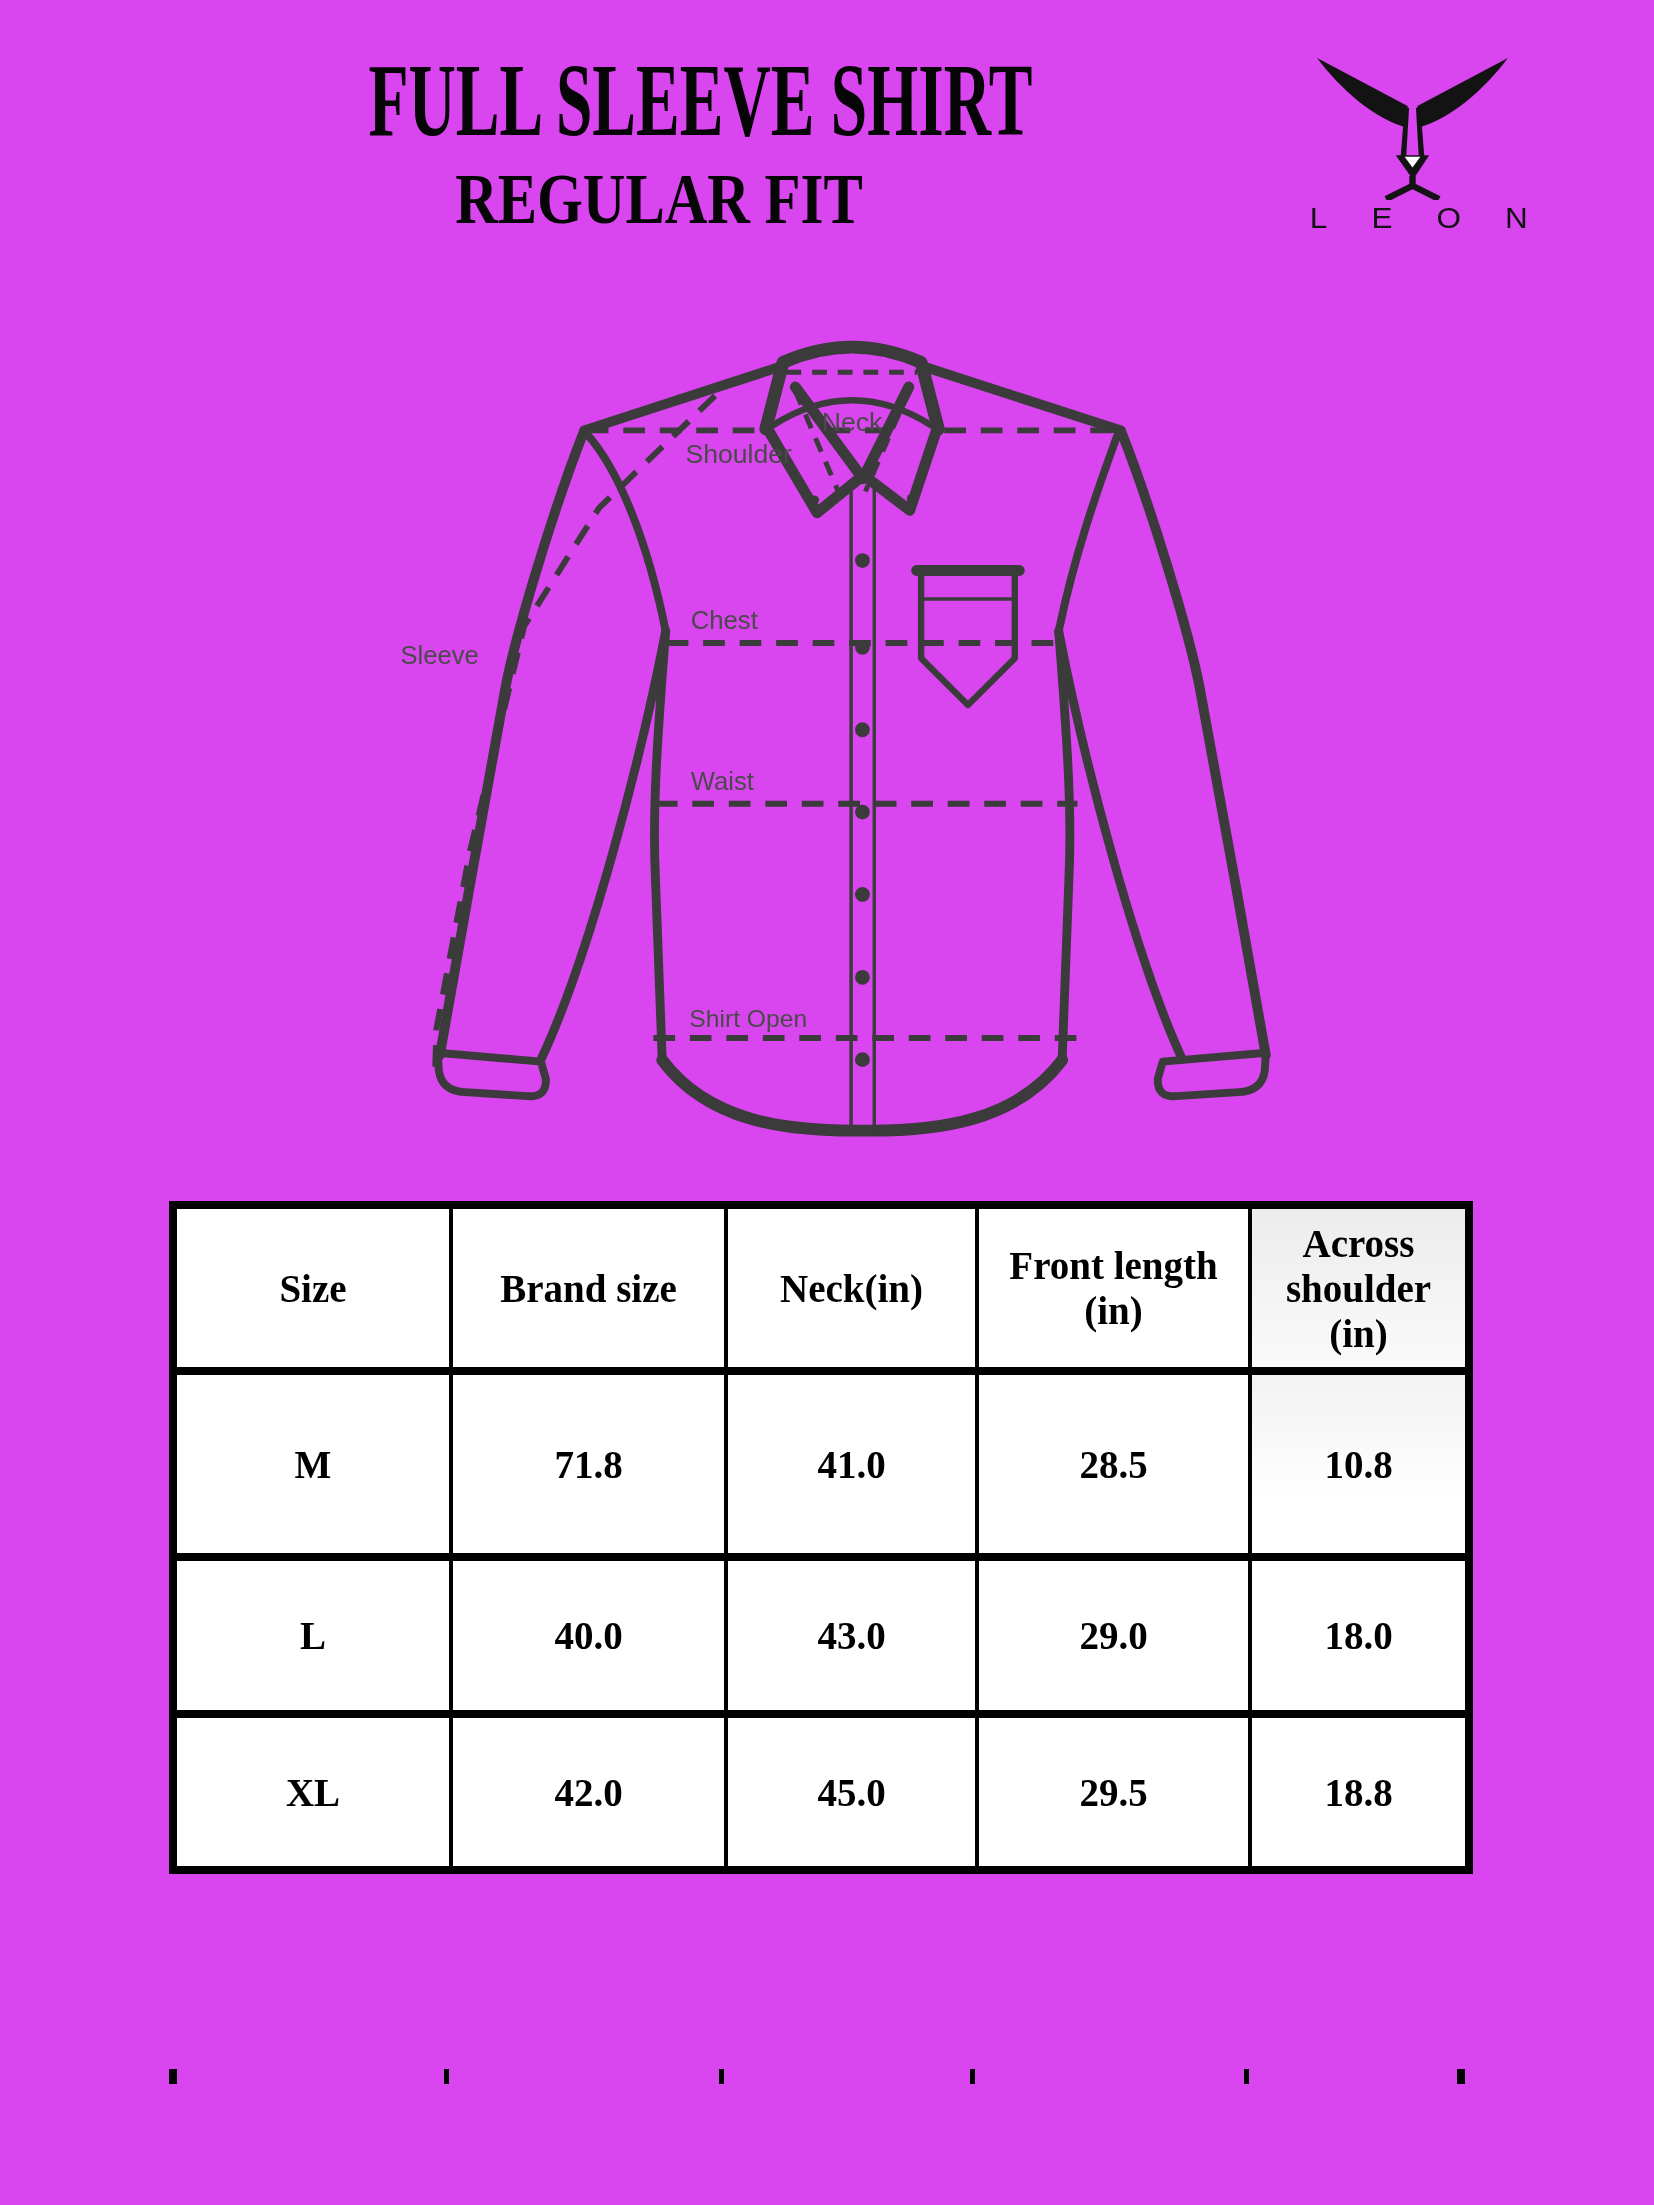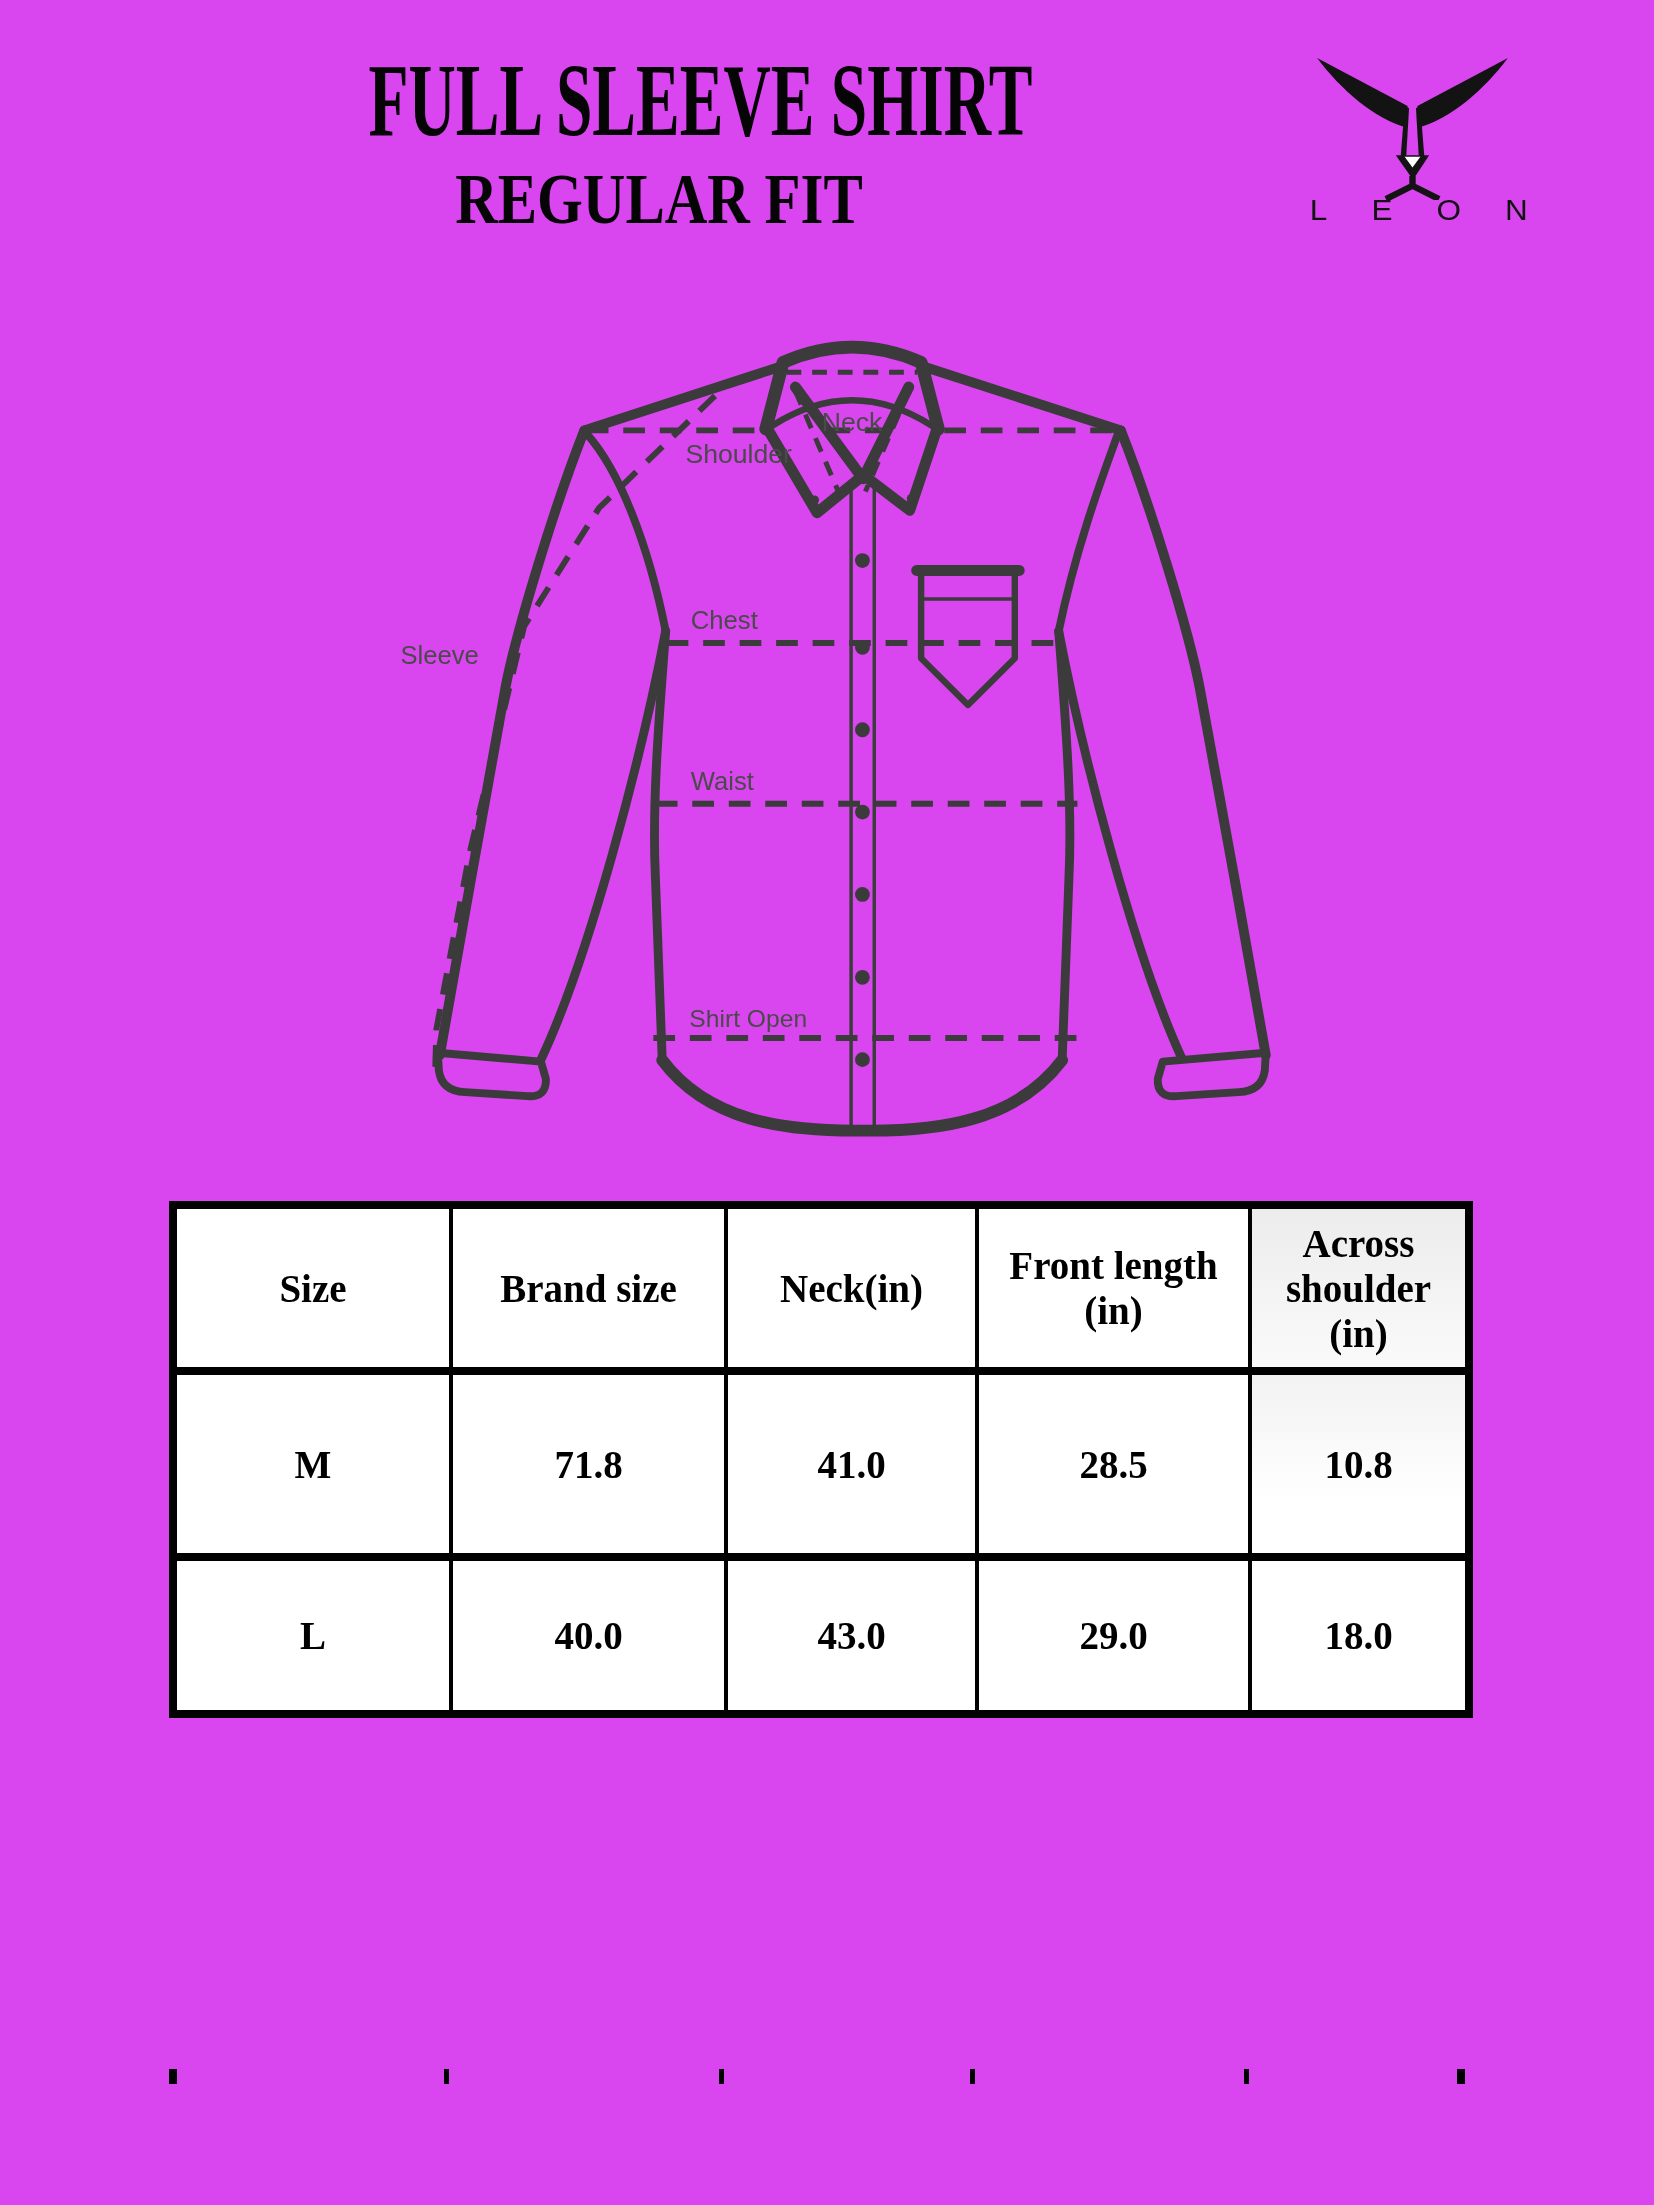--- a/index.html
+++ b/index.html
@@ -9,21 +9,21 @@
   
   .title{position:absolute;left:186px;top:48px;width:986px;text-align:center;
          font:bold 104px/1 "Liberation Serif",serif;color:#050505;white-space:nowrap;
          transform:scaleX(0.63);transform-origin:center;}
   .subtitle{position:absolute;left:166px;top:164px;width:986px;text-align:center;
          font:bold 71px/1 "Liberation Serif",serif;color:#050505;white-space:nowrap;
          transform:scaleX(0.83);transform-origin:center;}
 
   
   .brand-mark{position:absolute;left:1314px;top:55px;width:197px;height:145px;}
-  .brand-name{position:absolute;left:1292px;top:195px;width:256px;text-align:center;
+  .brand-name{position:absolute;left:1292px;top:203px;width:256px;text-align:center;
          font:400 30px/1 "Liberation Sans",sans-serif;color:#131313;
          letter-spacing:42px;}
   .brand-name span{display:inline-block;margin-right:-42px;transform:scaleX(1.05);}
 
   
   .shirt{position:absolute;left:392px;top:313px;width:895px;height:831px;}
   .shirt .ln{fill:none;stroke:#3b3b3b;stroke-linecap:round;stroke-linejoin:round;}
   .shirt .dash{fill:none;stroke:#3b3b3b;stroke-width:12;stroke-dasharray:44 30;stroke-linecap:butt;}
   .shirt .dash-sm{fill:none;stroke:#3b3b3b;stroke-width:10;stroke-dasharray:30 22;stroke-linecap:butt;}
   .shirt .dot{fill:#3b3b3b;stroke:none;}
@@ -166,20 +166,27 @@
       <td class="nudge">28.5</td>
       <td>10.8</td>
     </tr>
     <tr class="r1">
       <td>L</td>
       <td>40.0</td>
       <td class="nudge-sm">43.0</td>
       <td>29.0</td>
       <td>18.0</td>
     </tr>
+    <tr class="r2">
+      <td>XL</td>
+      <td>42.0</td>
+      <td>45.0</td>
+      <td>29.5</td>
+      <td>18.8</td>
+    </tr>
   </tbody>
     </table>
 
   <div class="stub" style="left:169px;width:8px"></div>
   <div class="stub" style="left:444px;width:5px"></div>
   <div class="stub" style="left:719px;width:5px"></div>
   <div class="stub" style="left:970px;width:5px"></div>
   <div class="stub" style="left:1244px;width:5px"></div>
   <div class="stub" style="left:1457px;width:8px"></div>
 </div>

